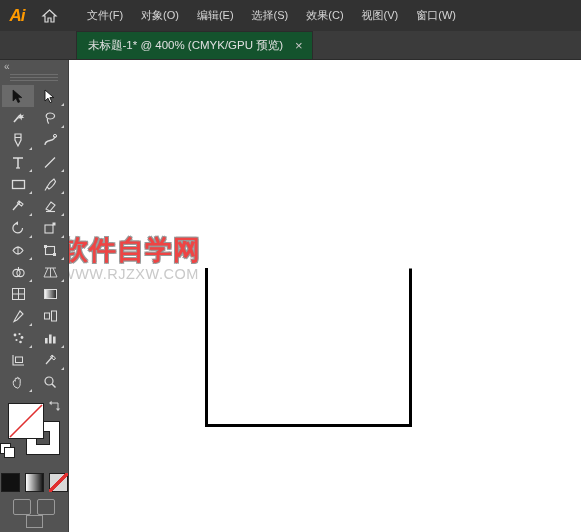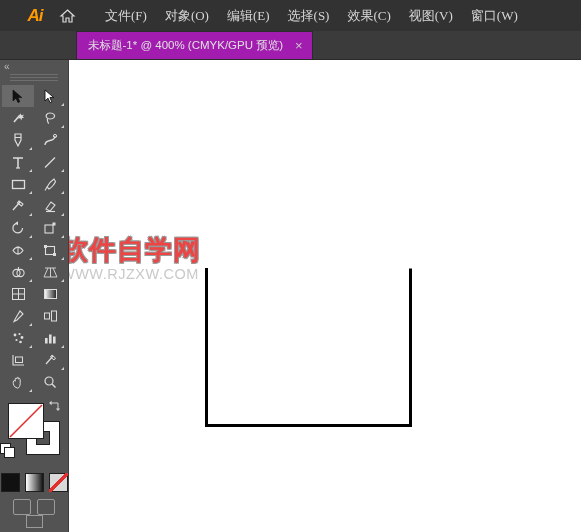--- a/index.html
+++ b/index.html
@@ -11,31 +11,31 @@
     color:#d8d8d8;
     overflow:hidden;
     position:relative;
     -webkit-font-smoothing:antialiased;
   }
   #app{position:absolute;inset:0;display:flex;flex-direction:column;}
 
   
   .menubar{height:31px;background:#323232;display:flex;align-items:center;flex:0 0 auto;}
   .ai-logo{width:34px;height:31px;display:flex;align-items:center;justify-content:center;
-           color:#ff9a00;font-weight:bold;font-size:17px;font-style:italic;letter-spacing:-1px;padding-left:18px;}
+           color:#ff9a00;font-weight:bold;font-size:17px;font-style:italic;letter-spacing:-1px;}
   .home-btn{width:30px;height:31px;display:flex;align-items:center;justify-content:center;}
   .home-btn svg{display:block;}
   .menu-items{display:flex;align-items:center;margin-left:14px;}
-  .menu-item{padding:4px 9px;color:#d6d6d6;font-size:13px;white-space:nowrap;font-family:Liberation Serif, serif;}
+  .menu-item{padding:4px 9px;color:#d6d6d6;font-size:11px;white-space:nowrap;}
 
   
   .tabbar{height:28px;background:#3b3b3b;display:flex;align-items:flex-end;flex:0 0 auto;
           border-bottom:1px solid #2b2b2b;}
   .tabbar .spacer{width:76px;height:100%;background:#3b3b3b;}
-  .tab{height:27px;background:#a21caf;display:flex;align-items:center;padding:0 9px 0 11px;
+  .tab{height:27px;background:#14532d;display:flex;align-items:center;padding:0 9px 0 11px;
        border:1px solid #2b2b2b;border-bottom:none;color:#e0e0e0;font-size:11.5px;white-space:nowrap;}
   .tab .tab-close{margin-left:12px;color:#c8c8c8;font-size:13px;line-height:1;}
 
   
   .body{flex:1 1 auto;display:flex;position:relative;min-height:0;}
 
   
   .toolbar{width:68px;background:#535353;display:flex;flex-direction:column;
            border-right:1px solid #3f3f3f;position:relative;}
   .tb-handle{height:14px;display:flex;align-items:center;padding-left:4px;color:#bdbdbd;font-size:10px;}

